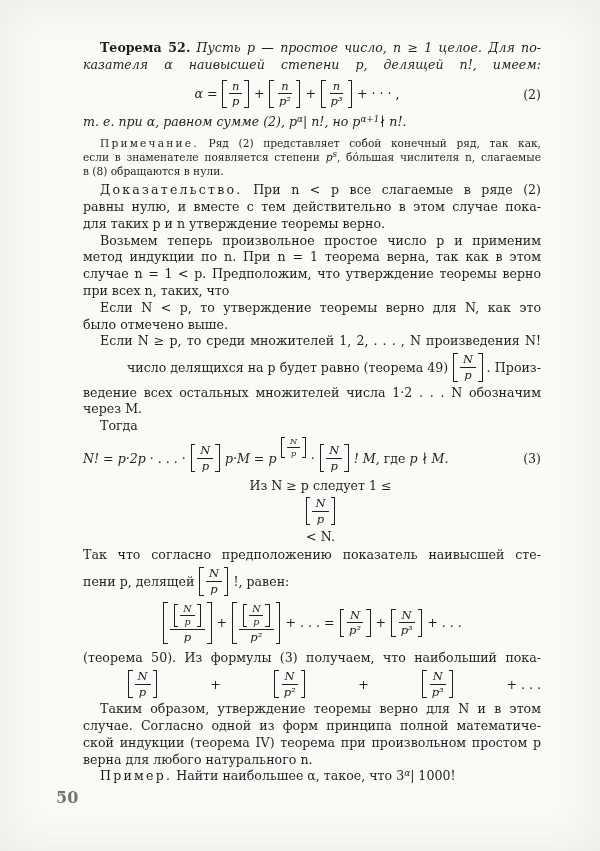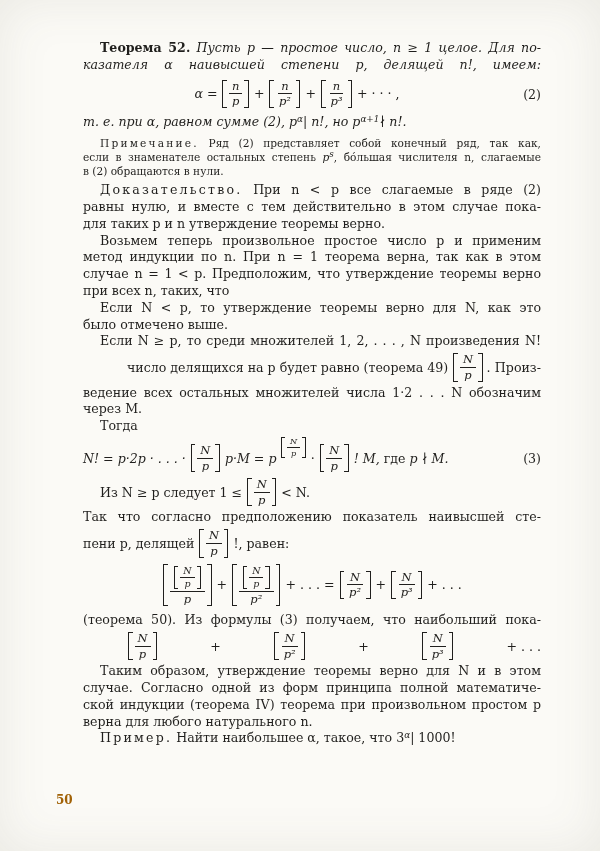--- a/index.html
+++ b/index.html
@@ -22,21 +22,21 @@
   .ln.center { text-align: center; text-align-last: center; white-space: normal; margin: 4px 0; }
   .small { font-size: 10.6px; line-height: 14.2px; }
   .note-block { margin: 5px 0 4px 0; }
   .it { font-style: italic; }
   .bold { font-weight: bold; }
   .sp { letter-spacing: 2.2px; }
   sup { font-size: 8.8px; font-style: italic; line-height: 0; vertical-align: 4px; }
 
   
   .mrow { display: flex; align-items: center; gap: 4px; font-size: 12.6px; margin: 3px 0; }
-  .mrow.ind { padding-left: 17px; }
+  .mrow.ind { padding-left: 17px; flex-direction: column; }
   .jfull { justify-content: space-between; margin-left: 44px; }
   .eq { position: relative; justify-content: center; padding-right: 30px; margin: 6px 0; }
   .eq3 { position: relative; padding-right: 30px; margin: 9px 0 6px 0; }
   .eqnum { position: absolute; right: 0; top: 50%; transform: translateY(-50%); font-style: normal; }
   .grp { display: inline-flex; align-items: center; gap: 3px; }
 
   
   .bk { display: inline-flex; align-items: center; margin: 0 1px; }
   .bk::before { content: ''; align-self: stretch; width: 3.5px;
     border: 1.4px solid #201f1d; border-right: 0; margin-right: 2px; }
@@ -48,21 +48,21 @@
     display: flex; justify-content: center; }
   .fr .de { padding: 1px 3px 0; display: flex; justify-content: center; }
   .fr.sm { font-size: 9.5px; }
   .ofr > .nu { padding: 2px 3px 2px; }
 
   
   .supf { align-self: flex-start; margin-top: -7px; display: inline-flex; }
   .supf .fr { font-size: 8.2px; }
   .supf .bk::before, .supf .bk::after { width: 2.5px; border-width: 1px; }
 
-  .pagenum { position: absolute; left: 56px; bottom: 44px; font-size: 12px; font-weight: bold; color: #a16207; }
+  .pagenum { position: absolute; left: 56px; bottom: 44px; font-size: 16px; font-weight: bold; color: #737373; }
 </style>
 </head>
 <body>
 
 <div class="page">
   <div class="content">
 
     <div class="ln ind"><span class="bold">Теорема 52.</span> <span class="it">Пусть p — простое число, n ≥ 1 целое. Для по-</span></div>
     <div class="ln it">казателя α наивысшей степени p, делящей n!, имеем:</div>
 
@@ -89,22 +89,22 @@
           </span>
         </span>
       <span>+ · · · ,</span>
       <span class="eqnum">(2)</span>
     </div>
 
     <div class="ln it end"><span>т. е. при α, равном сумме (2),</span> <span>p</span><sup>α</sup><span>| n!,  но</span> <span>p</span><sup>α+1</sup><span>∤ n!.</span></div>
 
     <div class="note-block">
       <div class="ln small ind"><span class="sp">Примечание.</span> <span>Ряд (2) представляет собой конечный ряд, так как,</span></div>
-      <div class="ln small"><span>если в знаменателе остальных степень</span> <span class="it">p</span><sup>s</sup><span>, бо́льшая числителя n, слагаемые</span></div>
-      <div class="ln small end">в (2) обращаются в нули.</div>
+      <div class="ln small"><span>если в знаменателе появляется степени</span> <span class="it">p</span><sup>s</sup><span>, бо́льшая числителя n, слагаемые</span></div>
+      <div class="ln small end">в (8) обращаются в нули.</div>
     </div>
 
     <div class="ln ind"><span class="sp">Доказательство.</span> <span>При n &lt; p все слагаемые в ряде (2)</span></div>
     <div class="ln">равны нулю, и вместе с тем действительно в этом случае пока-</div>
     <div class="ln end">для таких p и n утверждение теоремы верно.</div>
 
     <div class="ln ind">Возьмем теперь произвольное простое число p и применим</div>
     <div class="ln">метод индукции по n. При n = 1 теорема верна, так как в этом</div>
     <div class="ln">случае n = 1 &lt; p. Предположим, что утверждение теоремы верно</div>
     <div class="ln end">при всех n, таких, что</div>

